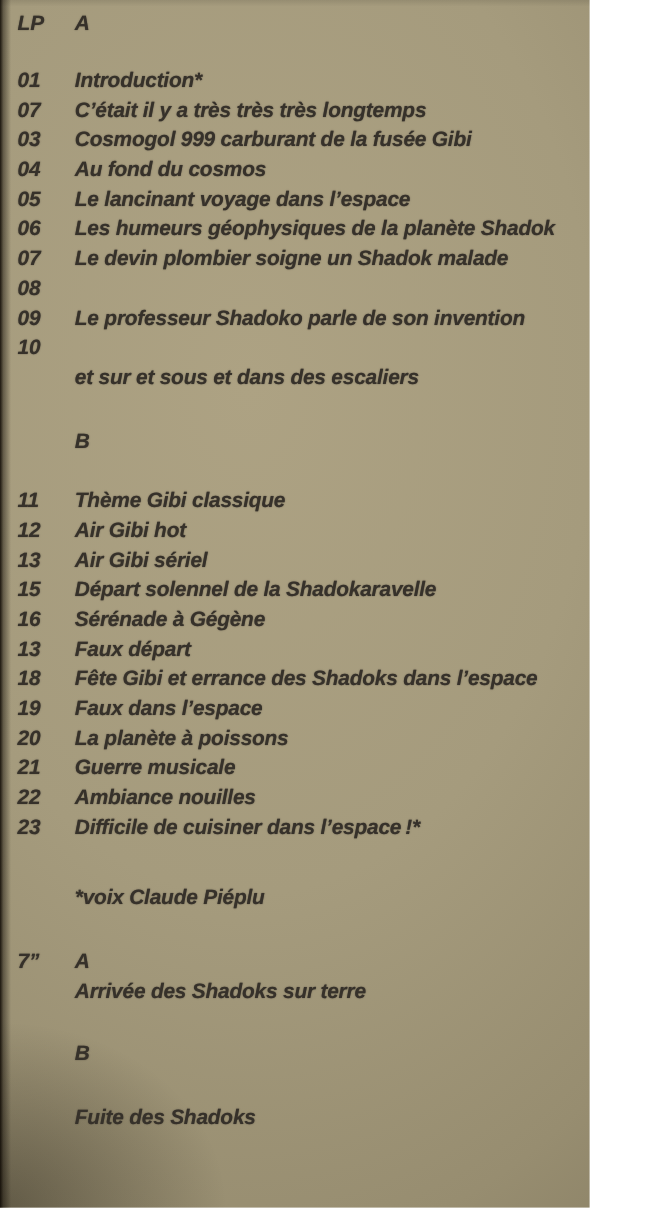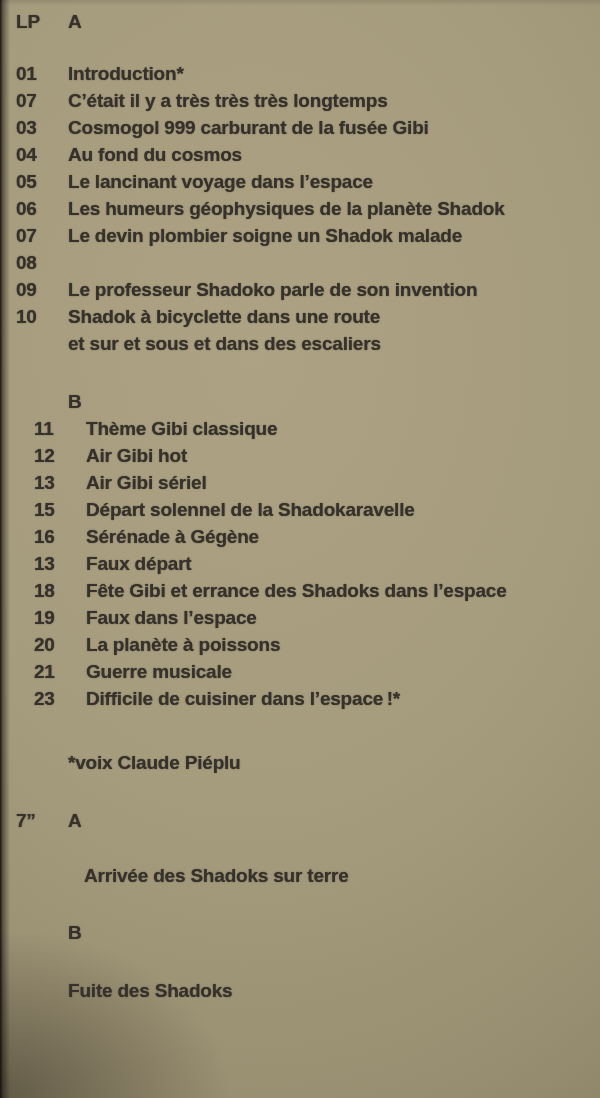--- a/index.html
+++ b/index.html
@@ -1,31 +1,32 @@
 <!DOCTYPE html>
 <html><head>
 <meta charset="utf-8">
 <style>
   html,body{margin:0;padding:0;}
   body{
     width:600px;height:1098px;overflow:hidden;
     font-family:"Liberation Sans","DejaVu Sans",sans-serif;
   }
   .photo{
-    position:relative;width:600px;height:1098px;
+    position:relative;width:536px;height:1098px;
     background:
       linear-gradient(90deg, rgba(16,11,5,0.92) 0px, rgba(16,11,5,0.45) 3px, rgba(16,11,5,0) 10px),
       linear-gradient(180deg, rgba(0,0,0,0.10) 0px, rgba(0,0,0,0) 6px),
       radial-gradient(55% 22% at 0% 100%, rgba(12,9,4,0.38), rgba(12,9,4,0) 70%),
       radial-gradient(140% 100% at 42% 32%, #ac a);
     background:
       linear-gradient(90deg, rgba(16,11,5,0.92) 0px, rgba(16,11,5,0.45) 3px, rgba(16,11,5,0) 10px),
       linear-gradient(180deg, rgba(0,0,0,0.10) 0px, rgba(0,0,0,0) 6px),
       radial-gradient(55% 22% at 0% 100%, rgba(12,9,4,0.38), rgba(12,9,4,0) 70%),
       radial-gradient(140% 100% at 42% 32%, #ada283 0%, #a59b7d 42%, #978d70 72%, #7f765c 100%);
+    font-style: italic;
   }
   .sheet{
     position:absolute;inset:0;
     padding-top:8px;
     color:#36312a;
     font-weight:bold;
     font-size:19px;
     letter-spacing:-0.2px;
     text-shadow:0 0 1.2px rgba(54,49,42,0.8);
   }
@@ -34,24 +35,24 @@
     grid-template-columns:52px 1fr;
     padding-left:16px;
     height:27px;
     line-height:27px;
     white-space:nowrap;
   }
   .num{display:block;}
   .title{display:block;}
   .gap-side-a{margin-top:25px;}
   .gap-side-b-label{margin-top:31px;}
-  .gap-side-b-tracks{padding-left:18px;}
+  .gap-side-b-tracks{margin-top:27px;}
   .gap-footnote{margin-top:37px;}
   .gap-seven{margin-top:31px;}
-  .gap-seven-a-title{margin-top:28px;gap:16px;}
+  .gap-seven-a-title{}
   .gap-seven-b-label{margin-top:30px;}
   .gap-seven-b-title{margin-top:31px;}
 </style>
 </head>
 <body>
 
 <div class="photo">
   <div class="sheet">
 
     <div class="row">
@@ -90,21 +91,20 @@
         </div>
         <div class="row">
           <span class="num">08</span>
         </div>
         <div class="row">
           <span class="num">09</span>
           <span class="title">Le professeur Shadoko parle de son invention</span>
         </div>
         <div class="row">
           <span class="num">10</span>
-          <span class="title">Shadok à bicyclette dans une route</span>
         </div>
         <div class="row">
           <span class="num"></span>
           <span class="title">et sur et sous et dans des escaliers</span>
         </div>
       </div>
 
     <div class="row gap-side-b-label">
       <span class="num"></span>
       <span class="title">B</span>
@@ -145,20 +145,24 @@
         </div>
         <div class="row">
           <span class="num">20</span>
           <span class="title">La planète à poissons</span>
         </div>
         <div class="row">
           <span class="num">21</span>
           <span class="title">Guerre musicale</span>
         </div>
         <div class="row">
+          <span class="num">22</span>
+          <span class="title">Ambiance nouilles</span>
+        </div>
+        <div class="row">
           <span class="num">23</span>
           <span class="title">Difficile de cuisiner dans l’espace !*</span>
         </div>
       </div>
 
     <div class="row gap-footnote">
       <span class="num"></span>
       <span class="title">*voix Claude Piéplu</span>
     </div>
 

